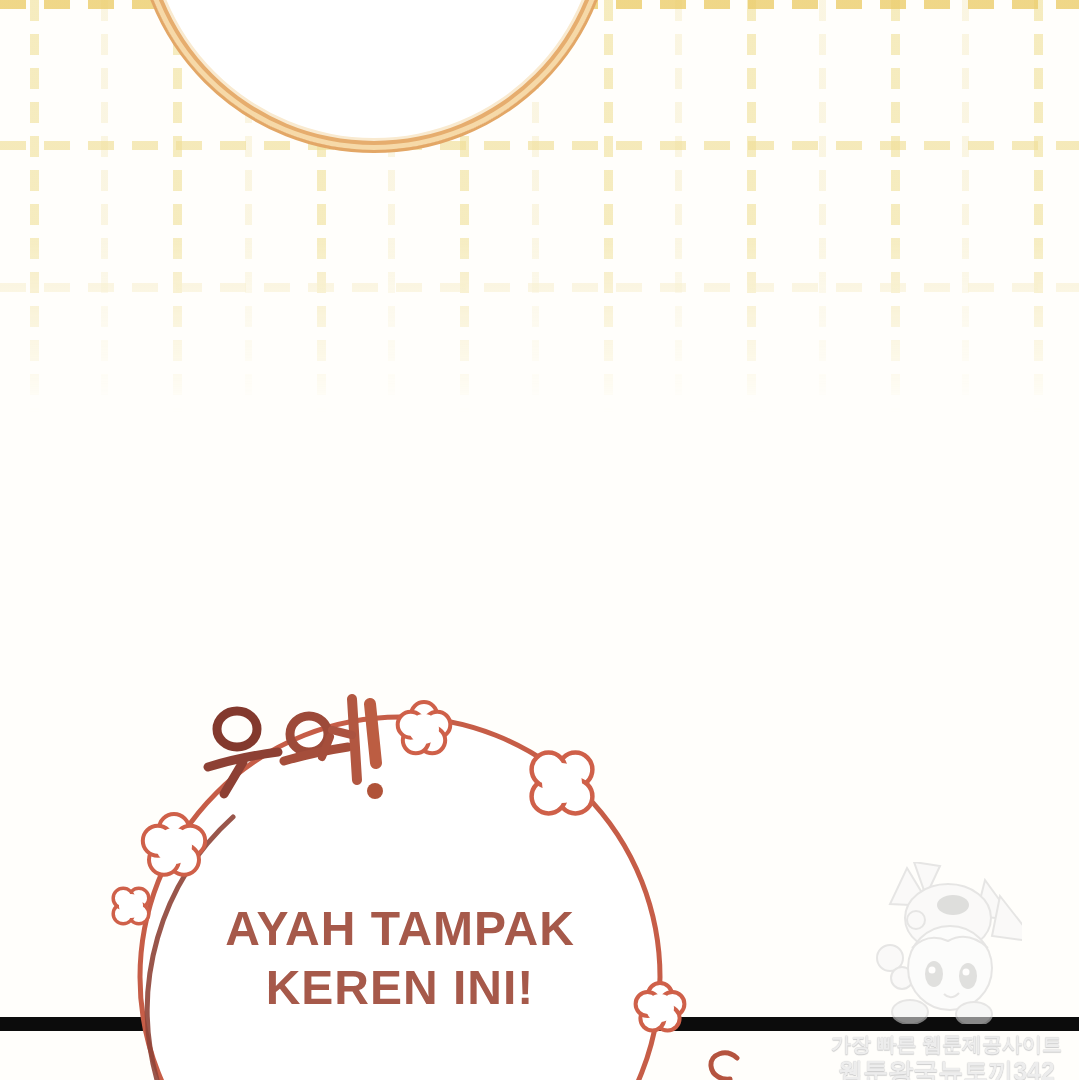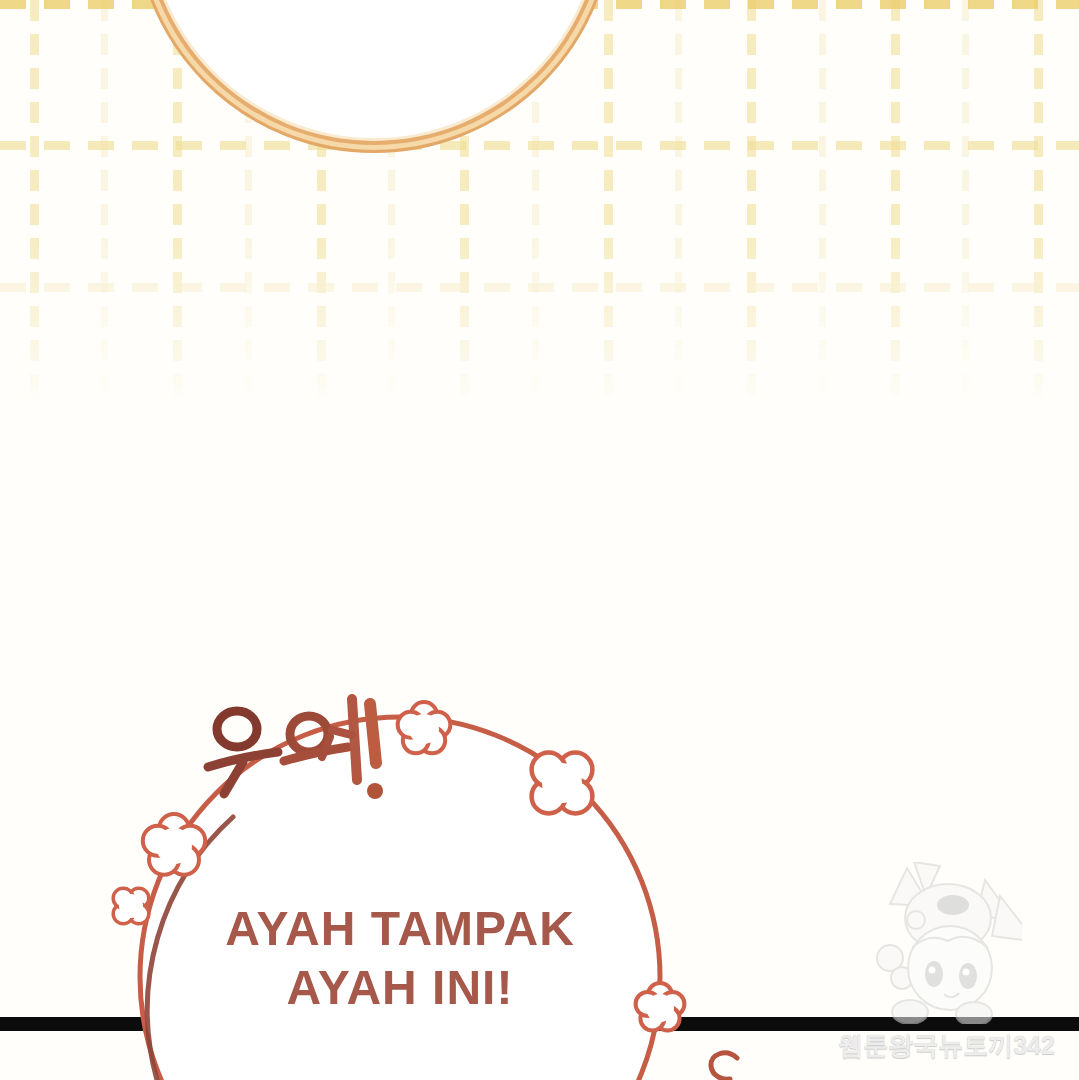--- a/index.html
+++ b/index.html
@@ -138,21 +138,21 @@
       <path d="M352,699 L357,780" stroke="#b25741" stroke-width="10"></path>
       <path d="M332,730 L352,735" stroke="#ab5340" stroke-width="8"></path>
 
       <path d="M370,704 L376,763" stroke="#bc5d42" stroke-width="12"></path>
       <circle cx="375" cy="791" r="8" fill="#b05339" stroke="none"></circle>
     </g>
   </svg>
 
   <div class="dialog">
     <div>AYAH TAMPAK</div>
-    <div>AYAH INI!</div>
+    <div>KEREN INI!</div>
   </div>
 
   <svg class="wm-char" viewBox="0 0 170 162">
     <g fill="#f6f6f6" stroke="#d2d2d2" stroke-width="2">
 
       <polygon points="55,6 78,44 38,42"></polygon>
       <polygon points="62,0 88,4 74,34"></polygon>
       <polygon points="133,18 162,58 124,54"></polygon>
       <polygon points="148,34 184,80 140,74"></polygon>
 
@@ -173,16 +173,17 @@
     <g stroke="none">
       <ellipse cx="82" cy="112" rx="9" ry="13" fill="#c8c8c8"></ellipse>
       <ellipse cx="116" cy="114" rx="9" ry="13" fill="#c8c8c8"></ellipse>
       <circle cx="80" cy="108" r="3.5" fill="#ffffff"></circle>
       <circle cx="114" cy="110" r="3.5" fill="#ffffff"></circle>
     </g>
     <path d="M92,132 Q99,139 107,131" fill="none" stroke="#d2d2d2" stroke-width="2"></path>
   </svg>
 
   <div class="wm-text">
+    <div class="wm-l1">가장 빠른 웹툰제공사이트</div>
     <div class="wm-l2">웹툰왕국뉴토끼342</div>
   </div>
 
 </div>
 
 </body></html>

